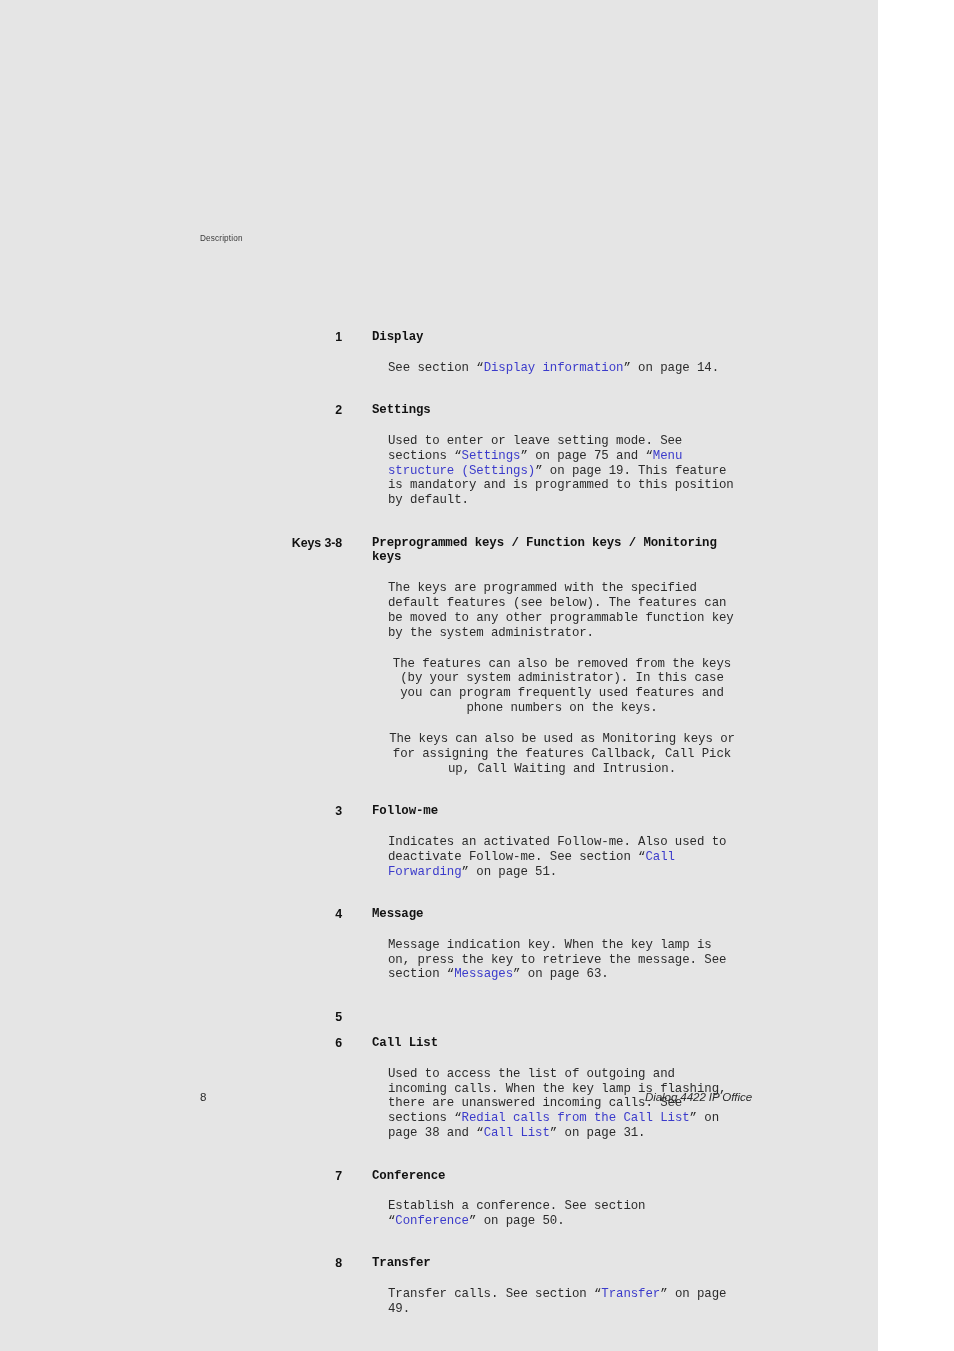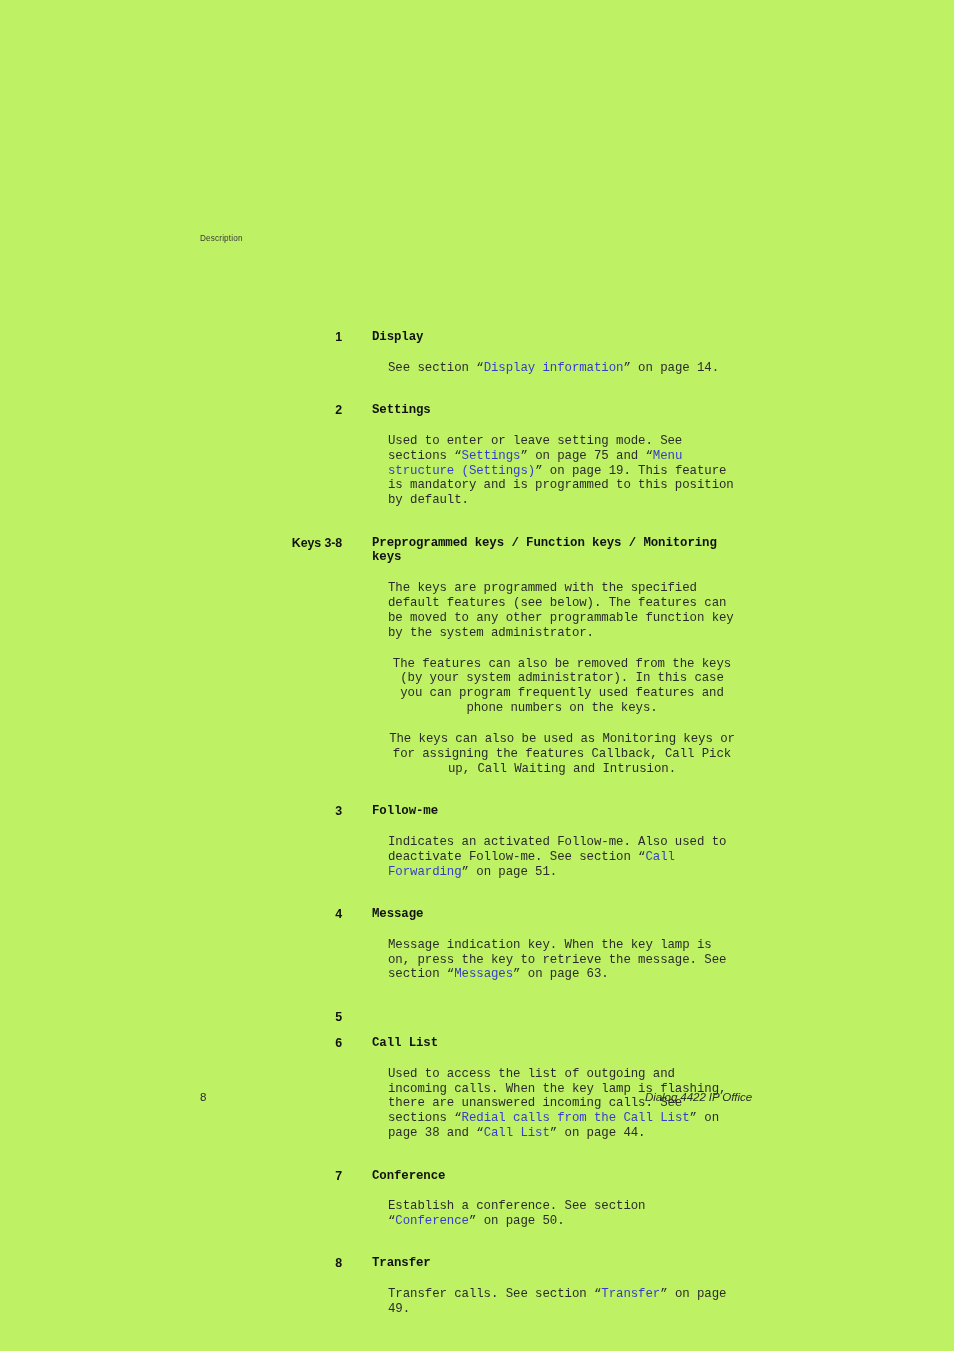--- a/index.html
+++ b/index.html
@@ -6,23 +6,23 @@
     margin: 0;
     padding: 0;
     background: #ffffff;
   }
   body {
     font-family: "Liberation Sans", sans-serif;
     -webkit-font-smoothing: antialiased;
   }
   .page {
     position: relative;
-    width: 954px;
+    width: 878px;
     height: 1351px;
-    background: #bef264;
+    background: #e5e5e5;
     overflow: hidden;
   }
 
   
   .page-header {
     position: absolute;
     left: 200px;
     top: 233px;
     font-size: 8.2px;
     line-height: 11px;
@@ -155,21 +155,21 @@
           <p class="para"><span>Message indication key. When the key lamp is on, press the key to retrieve the message. See section “</span><span class="xref">Messages</span><span>” on page 63.</span></p>
         </div>
       </div>
       <div class="entry">
         <div class="entry-label">5</div>
       </div>
       <div class="entry">
         <div class="entry-label">6</div>
         <div class="entry-body">
           <p class="entry-title">Call List</p>
-          <p class="para"><span>Used to access the list of outgoing and incoming calls. When the key lamp is flashing, there are unanswered incoming calls. See sections “</span><span class="xref">Redial calls from the Call List</span><span>” on page 38 and “</span><span class="xref">Call List</span><span>” on page 44.</span></p>
+          <p class="para"><span>Used to access the list of outgoing and incoming calls. When the key lamp is flashing, there are unanswered incoming calls. See sections “</span><span class="xref">Redial calls from the Call List</span><span>” on page 38 and “</span><span class="xref">Call List</span><span>” on page 31.</span></p>
         </div>
       </div>
       <div class="entry">
         <div class="entry-label">7</div>
         <div class="entry-body">
           <p class="entry-title">Conference</p>
           <p class="para"><span>Establish a conference. See section “</span><span class="xref">Conference</span><span>” on page 50.</span></p>
         </div>
       </div>
       <div class="entry">

